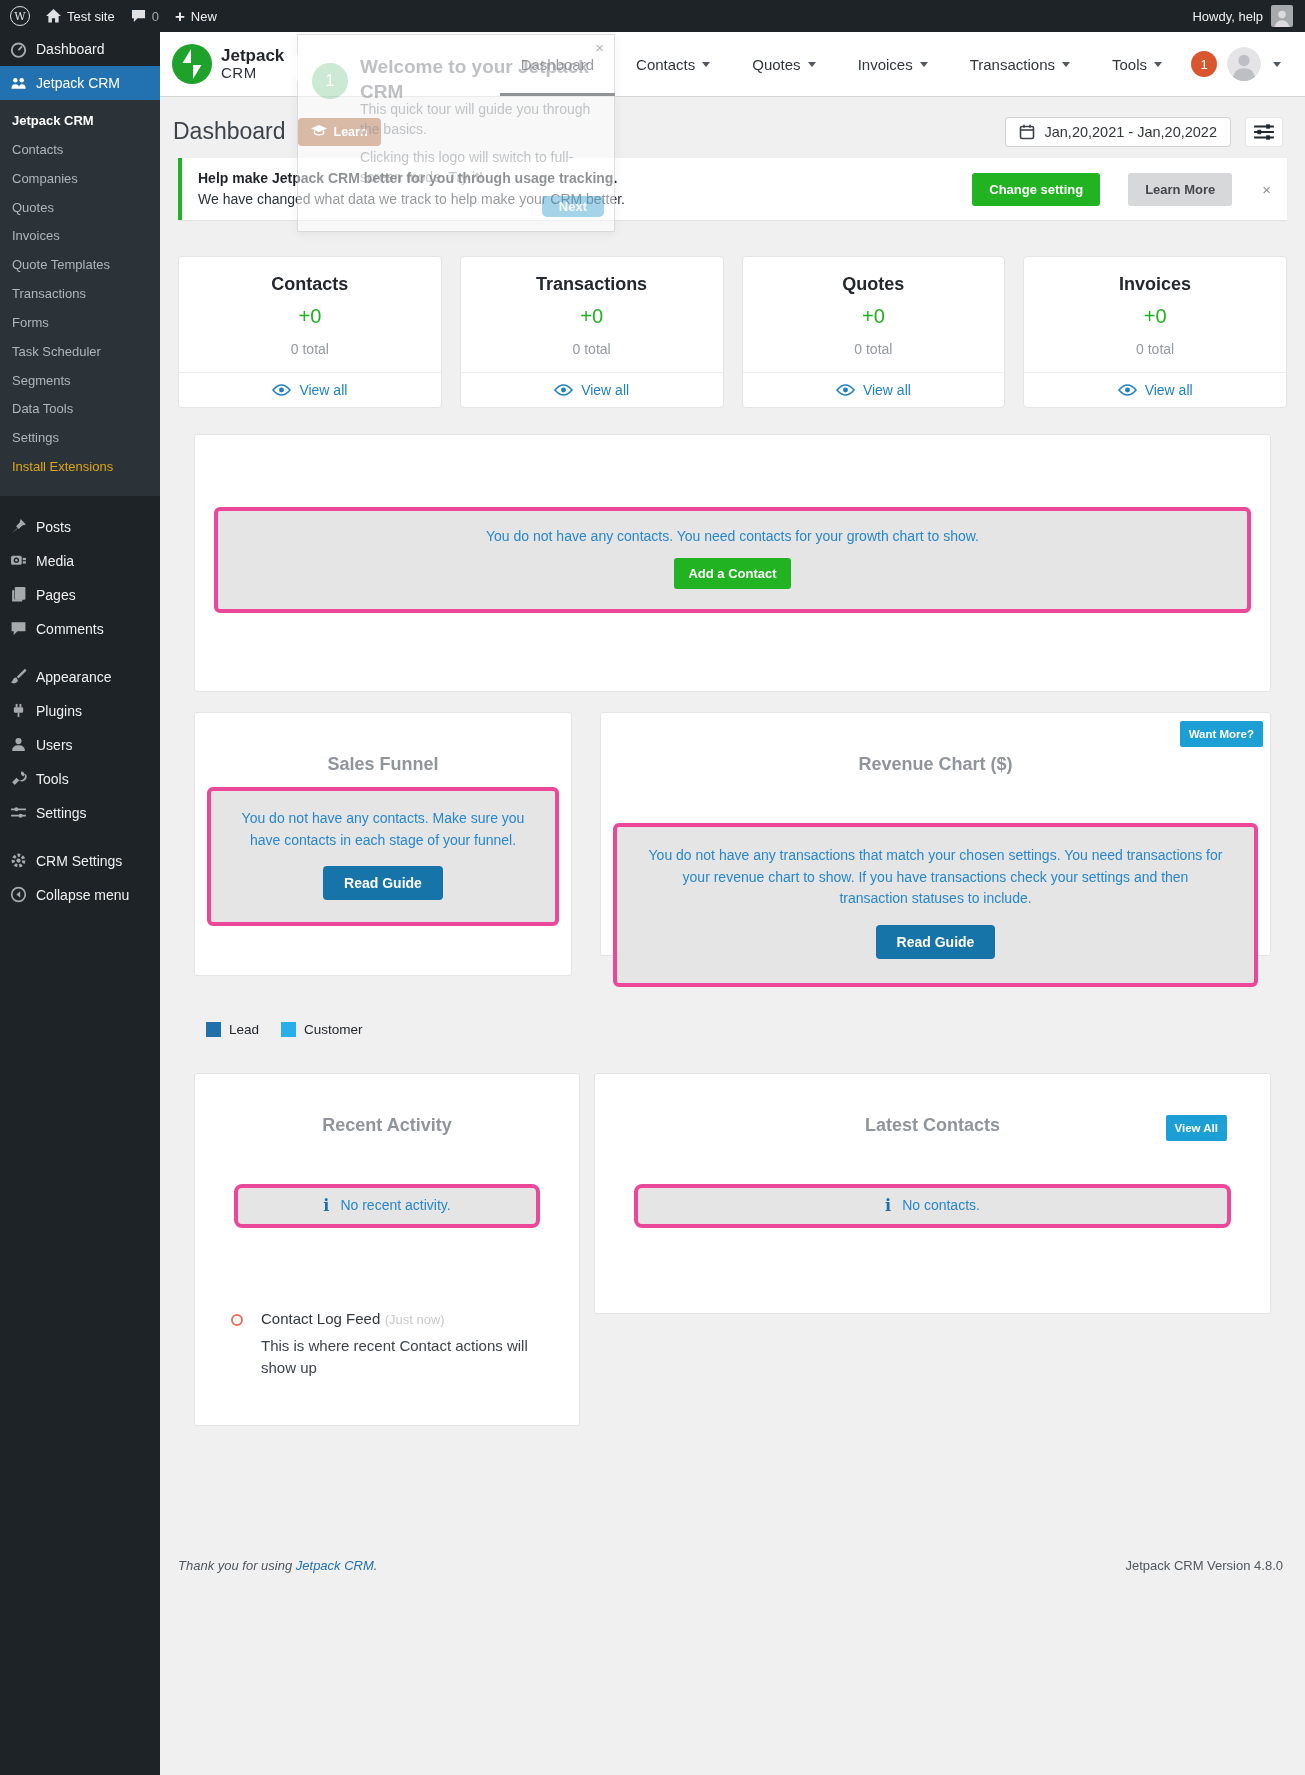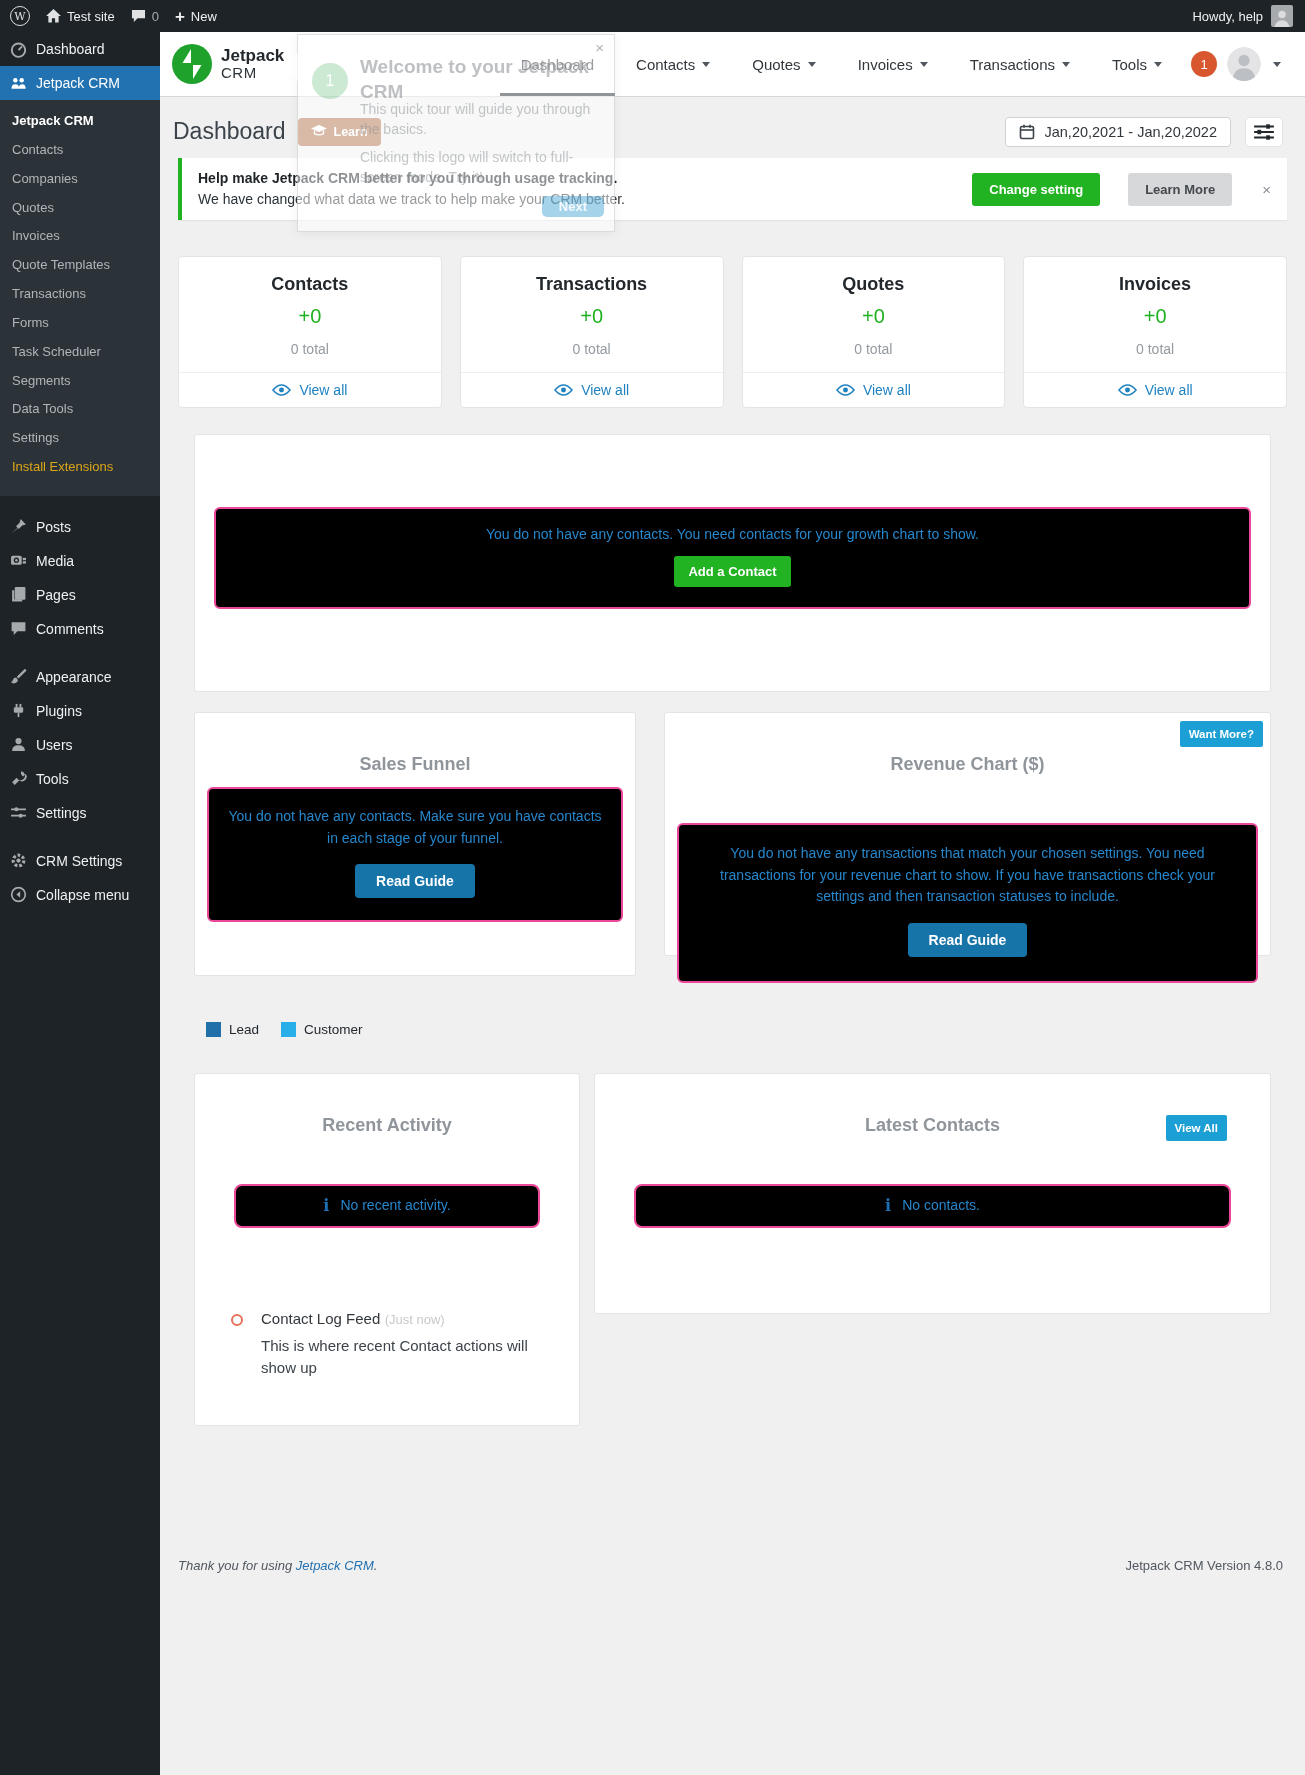--- a/index.html
+++ b/index.html
@@ -62,28 +62,28 @@
   
   .stats { display:flex; gap:18px; margin:36px 18px 0; }
   .stat-card { flex:1; background:#fff; border:1px solid #e2e4e7; border-radius:4px; text-align:center; }
   .stat-title { font-size:18px; font-weight:bold; color:#23282d; padding-top:17px; }
   .stat-delta { font-size:20px; color:#1fb11f; margin-top:10px; }
   .stat-total { font-size:14px; color:#949aa0; margin-top:13px; padding-bottom:15px; }
   .stat-foot { border-top:1px solid #eceeef; padding:9px 0; color:#1f82c0; font-size:14px; display:flex; align-items:center; justify-content:center; gap:8px; cursor:pointer; }
 
   .panels { padding:0 34px; }
   .panel { background:#fff; border:1px solid #e2e4e7; border-radius:3px; }
-  .blue-box { background:#000000; border:2px solid #ec4899; border-radius:6px; color:#2787cc; font-size:14px; text-align:center; line-height:1.55; }
+  .blue-box { background:#e5e5e5; border:4px solid #ec4899; border-radius:6px; color:#2787cc; font-size:14px; text-align:center; line-height:1.55; }
 
   .growth-panel { margin-top:26px; height:258px; }
   .growth-box { margin:72px 19px 0; padding:15px 20px 20px; }
   .growth-box .btn-green { margin-top:10px; padding:8px 14px; }
 
   .row2 { display:flex; gap:28px; margin-top:20px; align-items:flex-start; }
-  .col-left { width:442px; }
+  .col-left { width:378px; }
   .panel-title { text-align:center; color:#8f959b; font-size:18px; font-weight:bold; padding-top:40px; line-height:22px; }
   .funnel-panel { height:264px; }
   .funnel-box { margin:12px 12px 0; padding:17px 14px 22px; }
   .btn-readguide { background:#1774a8; color:#fff; border:none; border-radius:4px; font-size:14px; font-weight:bold; padding:9px 21px; margin-top:15px; cursor:pointer; font-family:inherit; }
   .legend { margin-top:46px; display:flex; align-items:center; gap:8px; font-size:13.5px; color:#23282d; padding-left:12px; }
   .legend .sw { width:15px; height:15px; display:inline-block; }
   .legend .lbl { margin-right:14px; }
   .revenue-panel { flex:1; height:244px; position:relative; }
   .corner-badge { position:absolute; background:#1c9fd4; color:#fff; font-size:11.5px; font-weight:bold; padding:7px 9px; border-radius:2px; cursor:pointer; }
   .want-more { top:8px; right:7px; }

